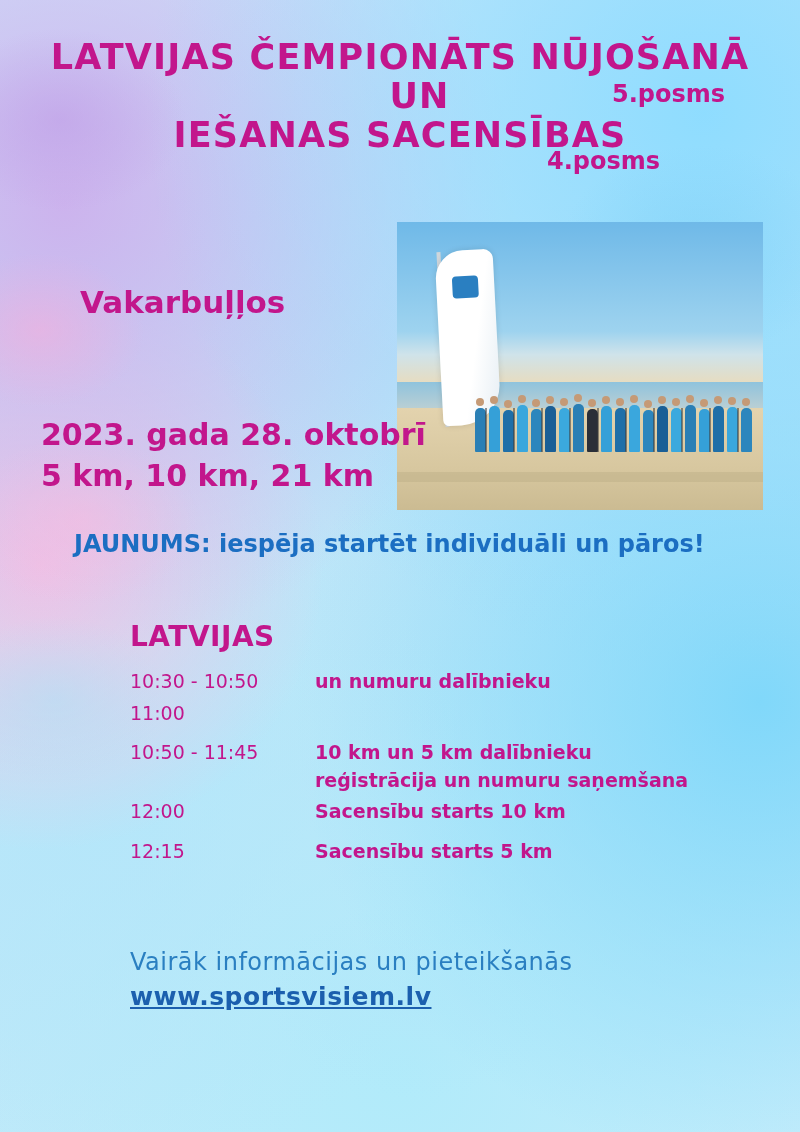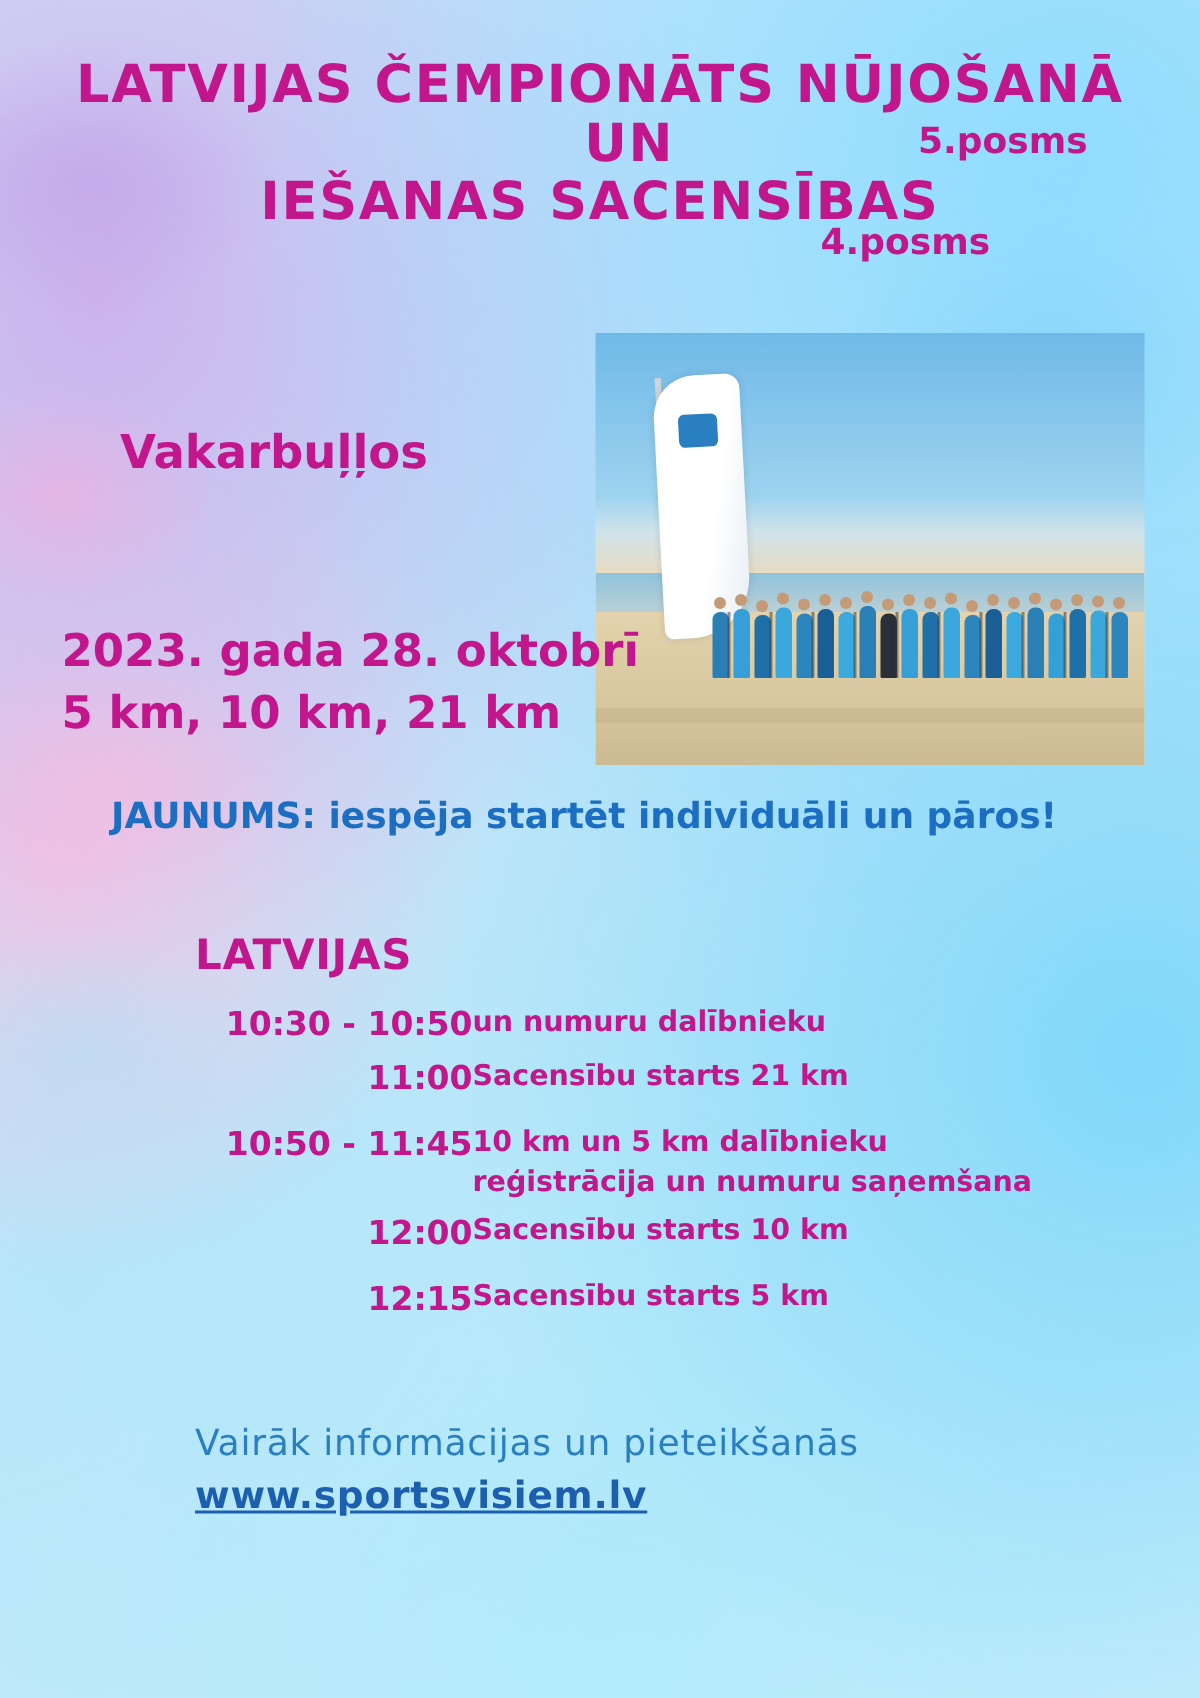--- a/index.html
+++ b/index.html
@@ -89,21 +89,21 @@
   .p{position:absolute;bottom:0;width:11px;border-radius:5px 5px 1px 1px;}
   .head{position:absolute;width:8px;height:8px;border-radius:50%;background:#c59a76;}
   .pole2{position:absolute;width:2px;background:rgba(60,60,60,0.55);}
 
   .program-title{
     position:absolute;top:620px;left:130px;
     font-size:28px;font-weight:bold;color:#c2168c;letter-spacing:0.5px;
   }
   .schedule{position:absolute;top:668px;left:130px;width:600px;}
   .row{display:flex;margin-bottom:4px;}
-  .time{width:185px;font-size:22px;font-weight:bold;color:#c2168c;line-height:1.45;text-align:right;}
+  .time{width:185px;font-size:19px;font-weight:normal;color:#c2168c;line-height:1.45;}
   .desc{flex:1;font-size:19px;font-weight:bold;color:#c2168c;line-height:1.45;}
   .gap{height:8px;}
 
   .more{
     position:absolute;top:948px;left:130px;
     font-size:24px;color:#2a7fc1;letter-spacing:0.5px;
   }
   .site{
     position:absolute;top:982px;left:130px;
     font-size:25px;font-weight:bold;color:#1b5fae;letter-spacing:0.5px;
@@ -197,21 +197,20 @@
 
 <div class="schedule">
   <div class="row">
     <div class="time">10:30 - 10:50</div>
     <div class="desc">
       <div>un numuru dalībnieku</div>
     </div>
   </div>
   <div class="row">
     <div class="time">11:00</div>
-    <div class="desc">Sacensību starts 21 km</div>
   </div>
   <div class="gap"></div>
   <div class="row">
     <div class="time">10:50 - 11:45</div>
     <div class="desc">
       <div>10 km un 5 km dalībnieku</div>
       <div>reģistrācija un numuru saņemšana</div>
     </div>
   </div>
   <div class="row">

